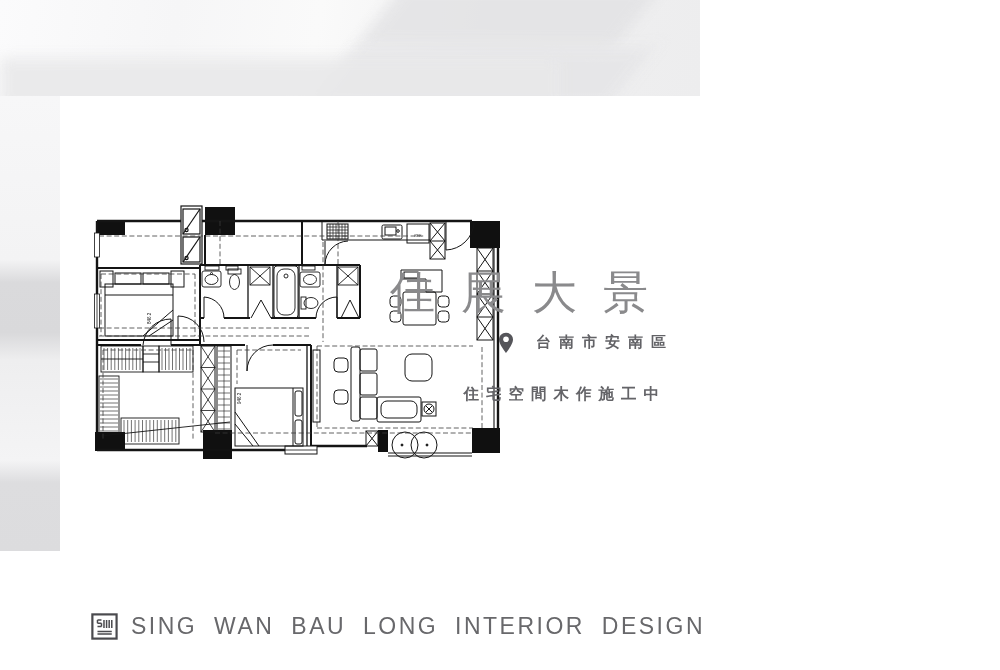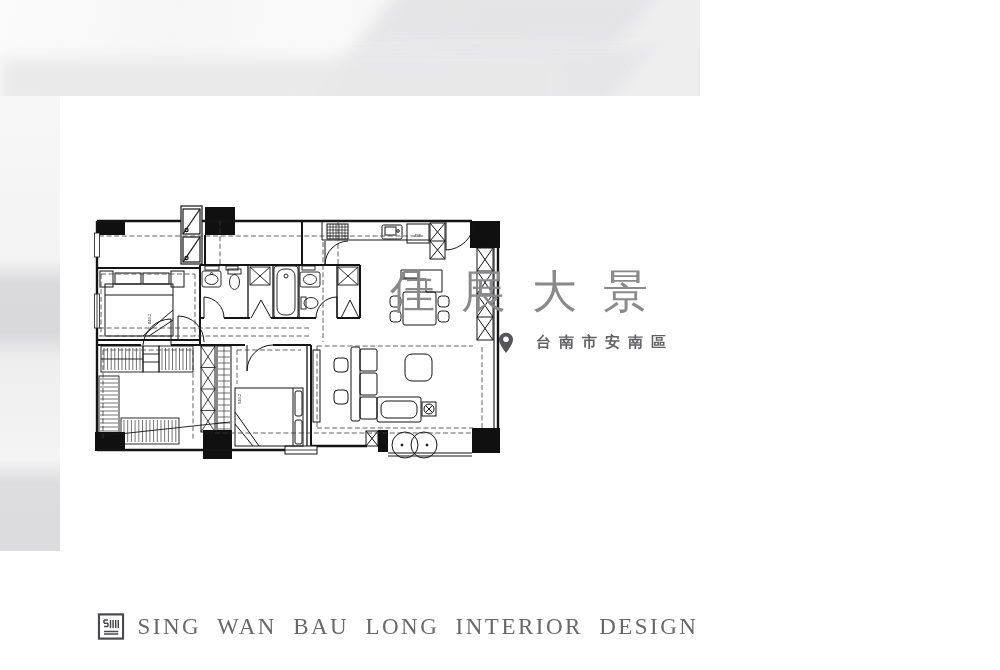--- a/index.html
+++ b/index.html
@@ -1,17 +1,17 @@
 <!DOCTYPE html>
 <html><head>
 <meta charset="utf-8">
 <style>
   html,body{margin:0;padding:0;background:#fff;}
   .canvas{position:relative;width:796px;height:670px;background:#ffffff;overflow:hidden;
-          font-family:Liberation Serif, serif;}
+          font-family:Liberation Sans, sans-serif;}
 
   
   .photo-top{position:absolute;left:0;top:0;width:700px;height:96px;overflow:hidden;
              background:linear-gradient(100deg,#fbfbfc 0%,#f6f6f7 25%,#fafafa 45%,#f0f0f1 70%,#ededee 100%);}
   .photo-top .streak1{position:absolute;left:380px;top:-20px;width:260px;height:70px;background:#e2e2e4;
              transform:skewX(-38deg);filter:blur(9px);opacity:.8;}
   .photo-top .streak2{position:absolute;left:330px;top:48px;width:300px;height:60px;background:#e6e6e8;
              transform:skewX(-38deg);filter:blur(8px);opacity:.9;}
   .photo-top .streak3{position:absolute;left:0px;top:58px;width:560px;height:50px;background:#e9e9ea;
              filter:blur(7px);opacity:.9;}
@@ -235,20 +235,21 @@
 
   <div class="brand">
     <div class="title">佳展大景</div>
     <div class="loc-row">
       <svg width="16" height="22" viewBox="0 0 24 33">
         <path fill="#55555a" d="M12 1 C5.9 1 1.5 5.7 1.5 11.2 C1.5 18.6 12 31.5 12 31.5 C12 31.5 22.5 18.6 22.5 11.2 C22.5 5.7 18.1 1 12 1 Z"></path>
         <circle cx="12" cy="10.8" r="4.2" fill="#ffffff"></circle>
       </svg>
       <span class="loc-text">台南市安南區</span>
     </div>
+    <div class="subtitle">住宅空間木作施工中</div>
   </div>
 
   <div class="footer">
     <svg width="27" height="27" viewBox="0 0 27 27">
       <rect x="1.4" y="1.4" width="24.2" height="24.2" fill="#ffffff" stroke="#4a4a4e" stroke-width="2.2"></rect>
       <g stroke="#4a4a4e" stroke-width="1.5" fill="none">
         <path d="M6.5 7 H10.5 M6.5 10.2 H10.5 M6.5 13.4 H10.5 M6.5 7 V10.2 M10.5 10.2 V13.4"></path>
         <path d="M13 7 V15 M15.6 7 V15 M18.2 7 V15"></path>
         <path d="M20.8 7 V15"></path>
         <path d="M6.5 18.5 H20.8 M6.5 21 H20.8"></path>

